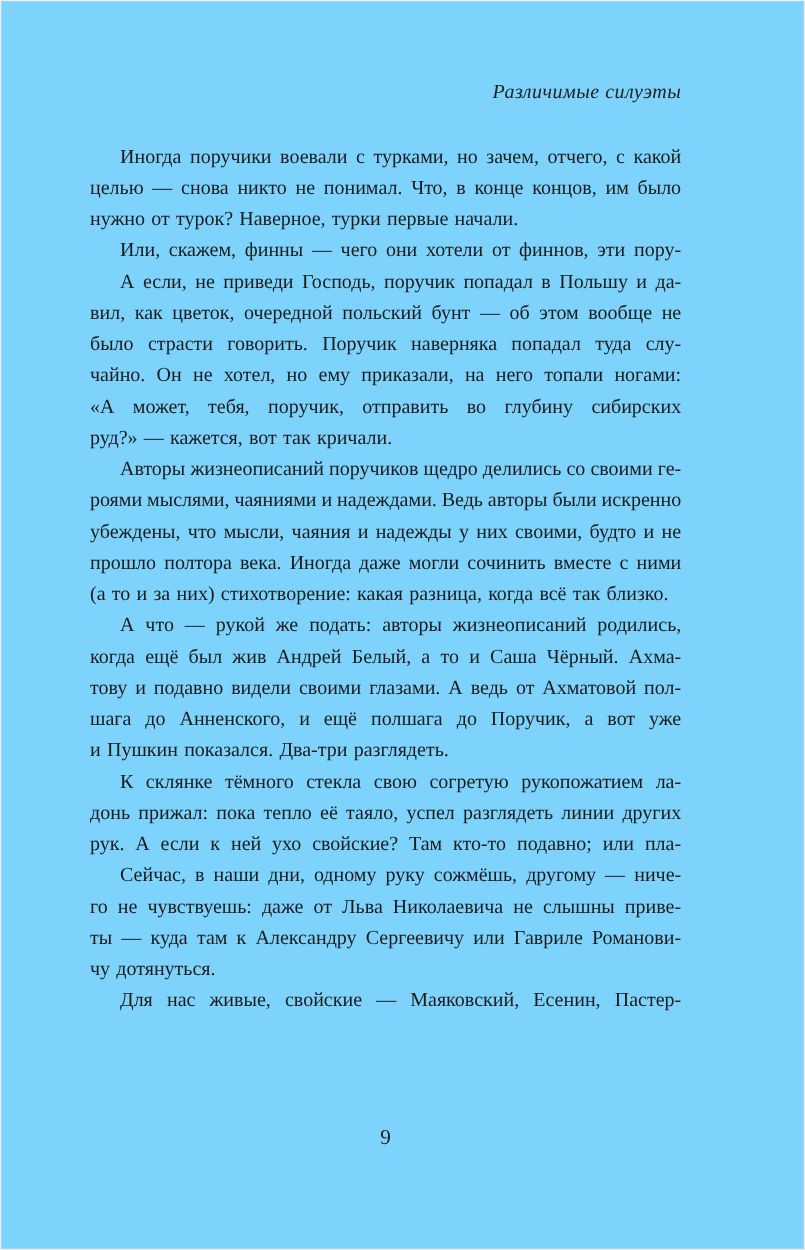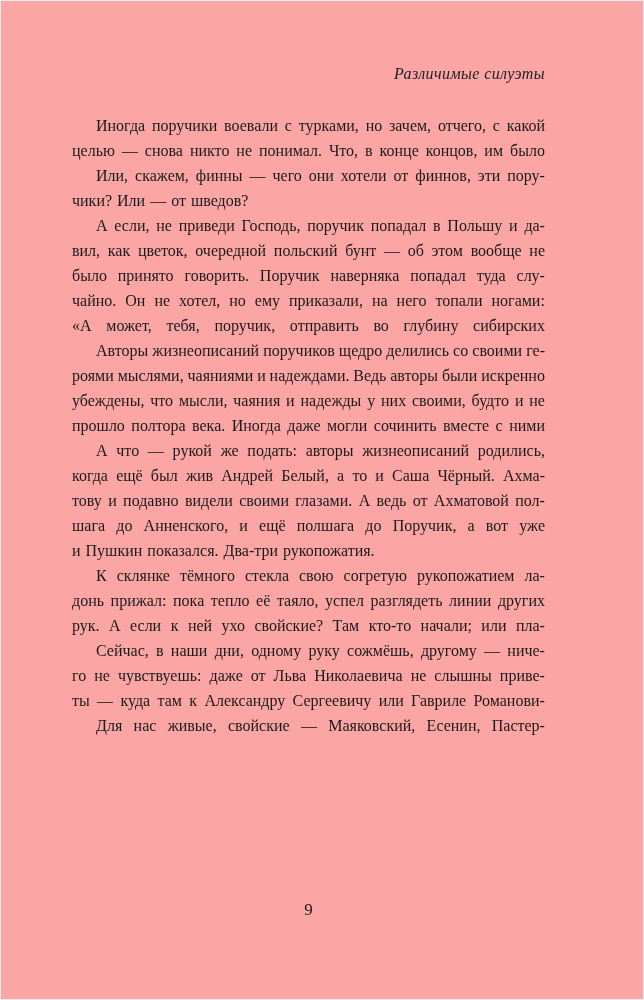--- a/index.html
+++ b/index.html
@@ -4,21 +4,21 @@
 <style>
   html, body {
     margin: 0;
     padding: 0;
     background: #ffffff;
   }
   .page {
     position: relative;
     width: 644px;
     height: 1000px;
-    background: #fca5a5;
+    background: #7dd3fc;
     box-shadow: inset 0 0 0 1px #ededed;
     overflow: hidden;
     font-family: "Liberation Serif", "DejaVu Serif", serif;
     color: #1b1b1b;
   }
   .running-head {
     position: absolute;
     top: 63px;
     left: 72px;
     width: 473px;
@@ -89,36 +89,36 @@
           <span>никто</span>
           <span>не</span>
           <span>понимал.</span>
           <span>Что,</span>
           <span>в</span>
           <span>конце</span>
           <span>концов,</span>
           <span>им</span>
           <span>было</span>
         </div>
+        <div class="line last">нужно от турок? Наверное, турки первые начали.</div>
       </div>
       <div class="para">
         <div class="line first">
           <span>Или,</span>
           <span>скажем,</span>
           <span>финны</span>
           <span>—</span>
           <span>чего</span>
           <span>они</span>
           <span>хотели</span>
           <span>от</span>
           <span>финнов,</span>
           <span>эти</span>
           <span>пору-</span>
         </div>
-        <div class="line last">чики? Или — от шведов?</div>
       </div>
       <div class="para">
         <div class="line first">
           <span>А</span>
           <span>если,</span>
           <span>не</span>
           <span>приведи</span>
           <span>Господь,</span>
           <span>поручик</span>
           <span>попадал</span>
@@ -135,21 +135,21 @@
           <span>польский</span>
           <span>бунт</span>
           <span>—</span>
           <span>об</span>
           <span>этом</span>
           <span>вообще</span>
           <span>не</span>
         </div>
         <div class="line">
           <span>было</span>
-          <span>принято</span>
+          <span>страсти</span>
           <span>говорить.</span>
           <span>Поручик</span>
           <span>наверняка</span>
           <span>попадал</span>
           <span>туда</span>
           <span>слу-</span>
         </div>
         <div class="line">
           <span>чайно.</span>
           <span>Он</span>
@@ -166,20 +166,21 @@
         <div class="line">
           <span>«А</span>
           <span>может,</span>
           <span>тебя,</span>
           <span>поручик,</span>
           <span>отправить</span>
           <span>во</span>
           <span>глубину</span>
           <span>сибирских</span>
         </div>
+        <div class="line last">руд?» — кажется, вот так кричали.</div>
       </div>
       <div class="para">
         <div class="line first">
           <span>Авторы</span>
           <span>жизнеописаний</span>
           <span>поручиков</span>
           <span>щедро</span>
           <span>делились</span>
           <span>со</span>
           <span>своими</span>
@@ -215,20 +216,21 @@
           <span>полтора</span>
           <span>века.</span>
           <span>Иногда</span>
           <span>даже</span>
           <span>могли</span>
           <span>сочинить</span>
           <span>вместе</span>
           <span>с</span>
           <span>ними</span>
         </div>
+        <div class="line last">(а то и за них) стихотворение: какая разница, когда всё так близко.</div>
       </div>
       <div class="para">
         <div class="line first">
           <span>А</span>
           <span>что</span>
           <span>—</span>
           <span>рукой</span>
           <span>же</span>
           <span>подать:</span>
           <span>авторы</span>
@@ -268,21 +270,21 @@
           <span>Анненского,</span>
           <span>и</span>
           <span>ещё</span>
           <span>полшага</span>
           <span>до</span>
           <span>Поручик,</span>
           <span>а</span>
           <span>вот</span>
           <span>уже</span>
         </div>
-        <div class="line last">и Пушкин показался. Два-три рукопожатия.</div>
+        <div class="line last">и Пушкин показался. Два-три разглядеть.</div>
       </div>
       <div class="para">
         <div class="line first">
           <span>К</span>
           <span>склянке</span>
           <span>тёмного</span>
           <span>стекла</span>
           <span>свою</span>
           <span>согретую</span>
           <span>рукопожатием</span>
@@ -303,21 +305,21 @@
         <div class="line">
           <span>рук.</span>
           <span>А</span>
           <span>если</span>
           <span>к</span>
           <span>ней</span>
           <span>ухо</span>
           <span>свойские?</span>
           <span>Там</span>
           <span>кто-то</span>
-          <span>начали;</span>
+          <span>подавно;</span>
           <span>или</span>
           <span>пла-</span>
         </div>
       </div>
       <div class="para">
         <div class="line first">
           <span>Сейчас,</span>
           <span>в</span>
           <span>наши</span>
           <span>дни,</span>
@@ -345,20 +347,21 @@
           <span>—</span>
           <span>куда</span>
           <span>там</span>
           <span>к</span>
           <span>Александру</span>
           <span>Сергеевичу</span>
           <span>или</span>
           <span>Гавриле</span>
           <span>Романови-</span>
         </div>
+        <div class="line last">чу дотянуться.</div>
       </div>
       <div class="para">
         <div class="line first">
           <span>Для</span>
           <span>нас</span>
           <span>живые,</span>
           <span>свойские</span>
           <span>—</span>
           <span>Маяковский,</span>
           <span>Есенин,</span>

